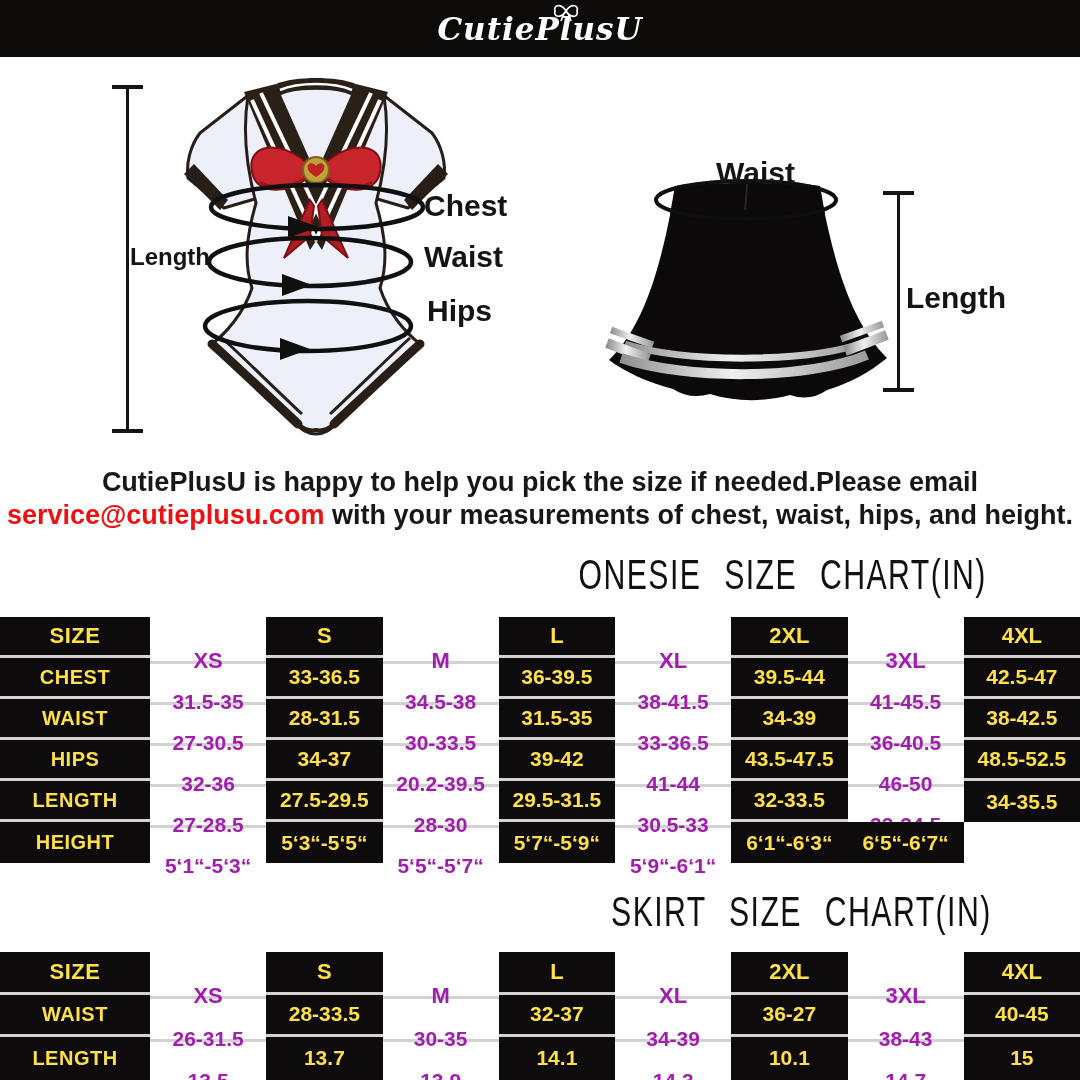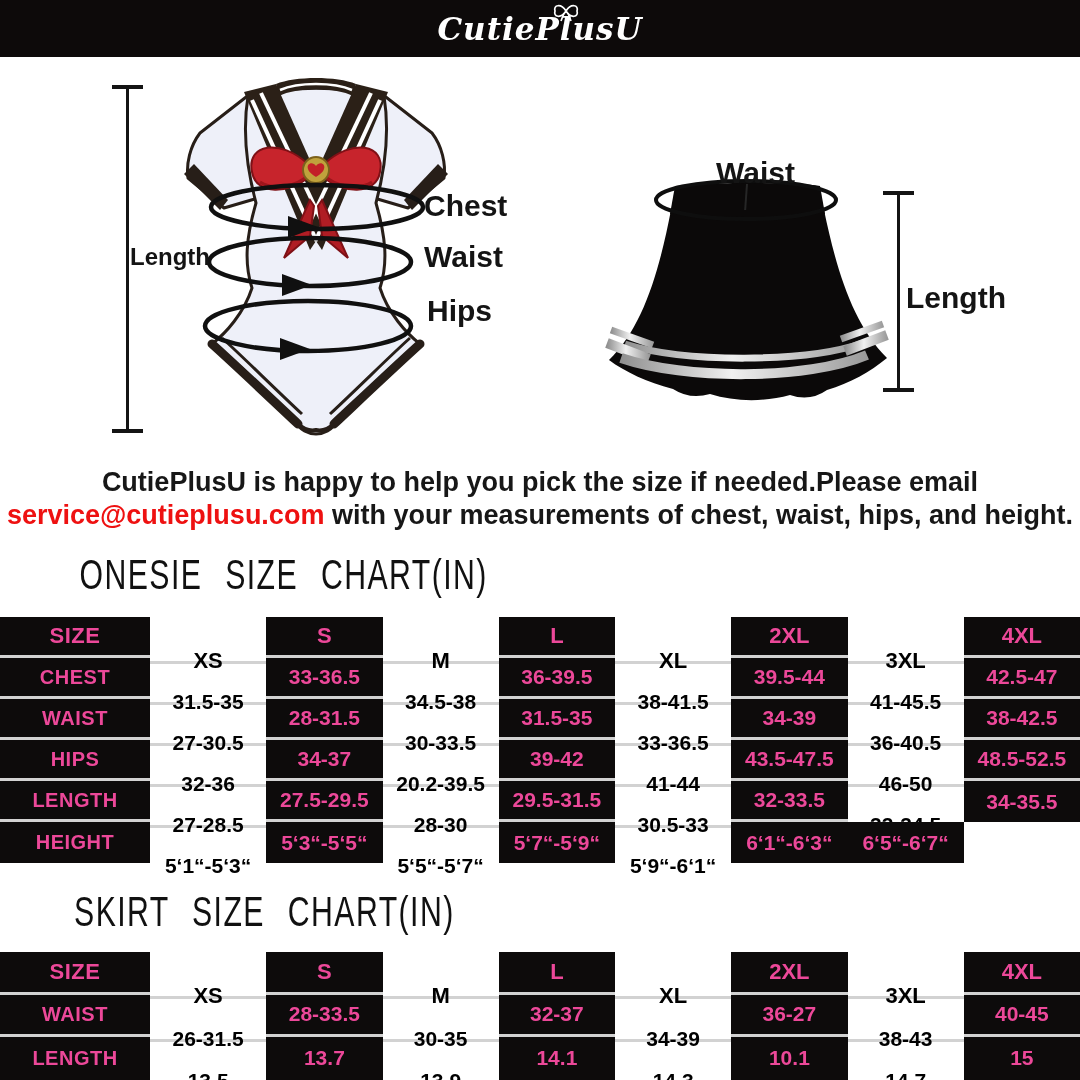--- a/index.html
+++ b/index.html
@@ -21,32 +21,32 @@
   
   .vline{position:absolute;width:3px;background:#141414;}
   .hcap{position:absolute;height:4px;width:31px;background:#141414;}
 
   
   .help{position:absolute;left:0;top:466px;width:1080px;text-align:center;
         font-size:27px;line-height:33px;color:#171717;font-weight:bold;}
   .help .email{color:#ee1111;text-decoration:none;cursor:pointer;}
 
   
-  .chart-title{position:absolute;left:0;width:1066px;text-align:left;color:#111;}
+  .chart-title{position:absolute;left:0;width:1066px;text-align:right;color:#111;}
   .chart-title span{display:inline-block;font-size:42px;font-weight:400;
                     letter-spacing:2px;word-spacing:18px;transform:scaleX(0.72);}
 
   
   .size-table{position:absolute;left:0;width:1080px;display:grid;
               grid-template-columns:150px repeat(8,1fr);background:#fff;}
   .size-table .cell{display:flex;align-items:center;justify-content:center;
                     box-sizing:border-box;border-bottom:3px solid #d2d2d2;
                     font-weight:bold;font-size:21px;white-space:nowrap;}
-  .size-table .cell.dark{background:#0d0b0b;color:#ec4899;}
-  .size-table .cell.light{background:#fff;color:#000000;margin-top:44px;}
+  .size-table .cell.dark{background:#0d0b0b;color:#fde047;}
+  .size-table .cell.light{background:#fff;color:#a21caf;margin-top:44px;}
   .size-table .cell.lab{font-size:20px;letter-spacing:0.5px;}
   .size-table .cell.head{font-size:22px;}
   .size-table div:nth-last-child(-n+9){border-bottom:none;}
   #onesie-table{top:617px;grid-auto-rows:41px;}
   #skirt-table{top:952px;grid-auto-rows:42.6px;}
 </style>
 </head>
 <body>
 
 <div id="canvas">

